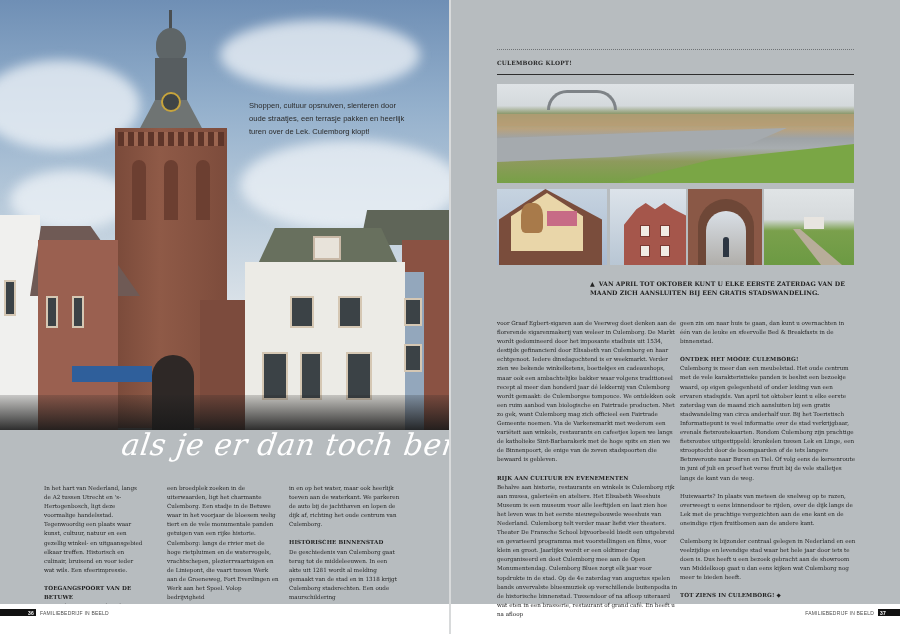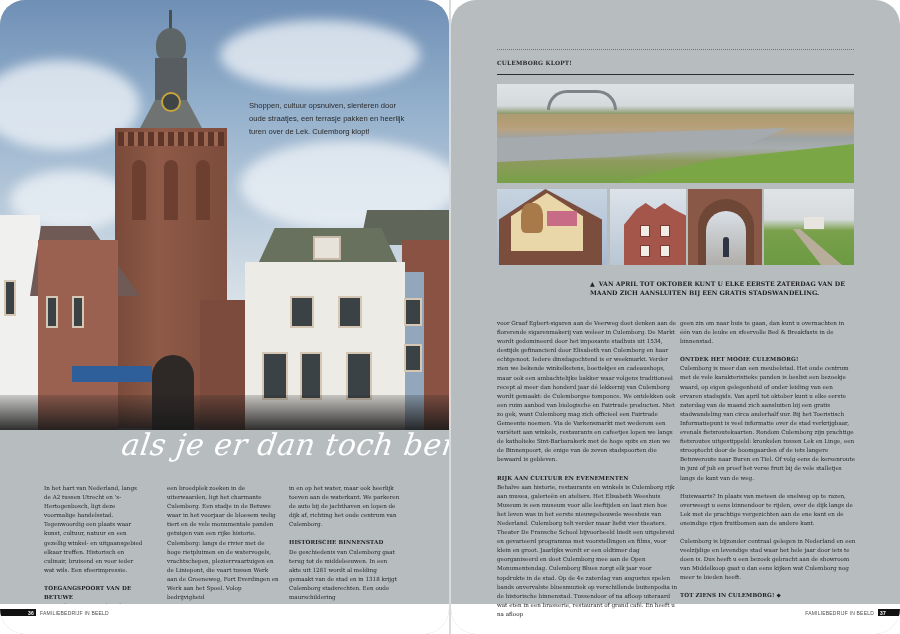--- a/index.html
+++ b/index.html
@@ -1,19 +1,19 @@
 <!DOCTYPE html>
 <html><head>
 <meta charset="utf-8">
 <style>
   * { margin:0; padding:0; box-sizing:border-box; }
   html, body { width:900px; height:634px; overflow:hidden; background:#ffffff; }
   body { position:relative; font-family:"DejaVu Serif", serif; color:#1e1e1e; }
 
-  .page { position:absolute; top:0; height:634px; background:#b7bcbf; overflow:hidden;border-radius:25px; }
+  .page { position:absolute; top:0; height:634px; background:#b7bcbf; overflow:hidden; }
   .page-left { left:0; width:449px; }
   .page-right { left:451px; width:449px; }
   .gutter { position:absolute; left:449px; top:0; width:2px; height:634px; background:#d8dadb; }
 
   .footer-band { position:absolute; left:0; bottom:0; width:100%; height:30px; background:#ffffff; }
 
   
   .hero { position:absolute; left:0; top:0; width:449px; height:430px; overflow:hidden;
     background: linear-gradient(180deg, #6f8fb5 0%, #94b0cc 25%, #c3d2df 55%, #d9e1e8 70%, #8d8f90 100%); }
   .cloud { position:absolute; border-radius:50%; background:rgba(240,244,248,0.75); filter:blur(6px); }

